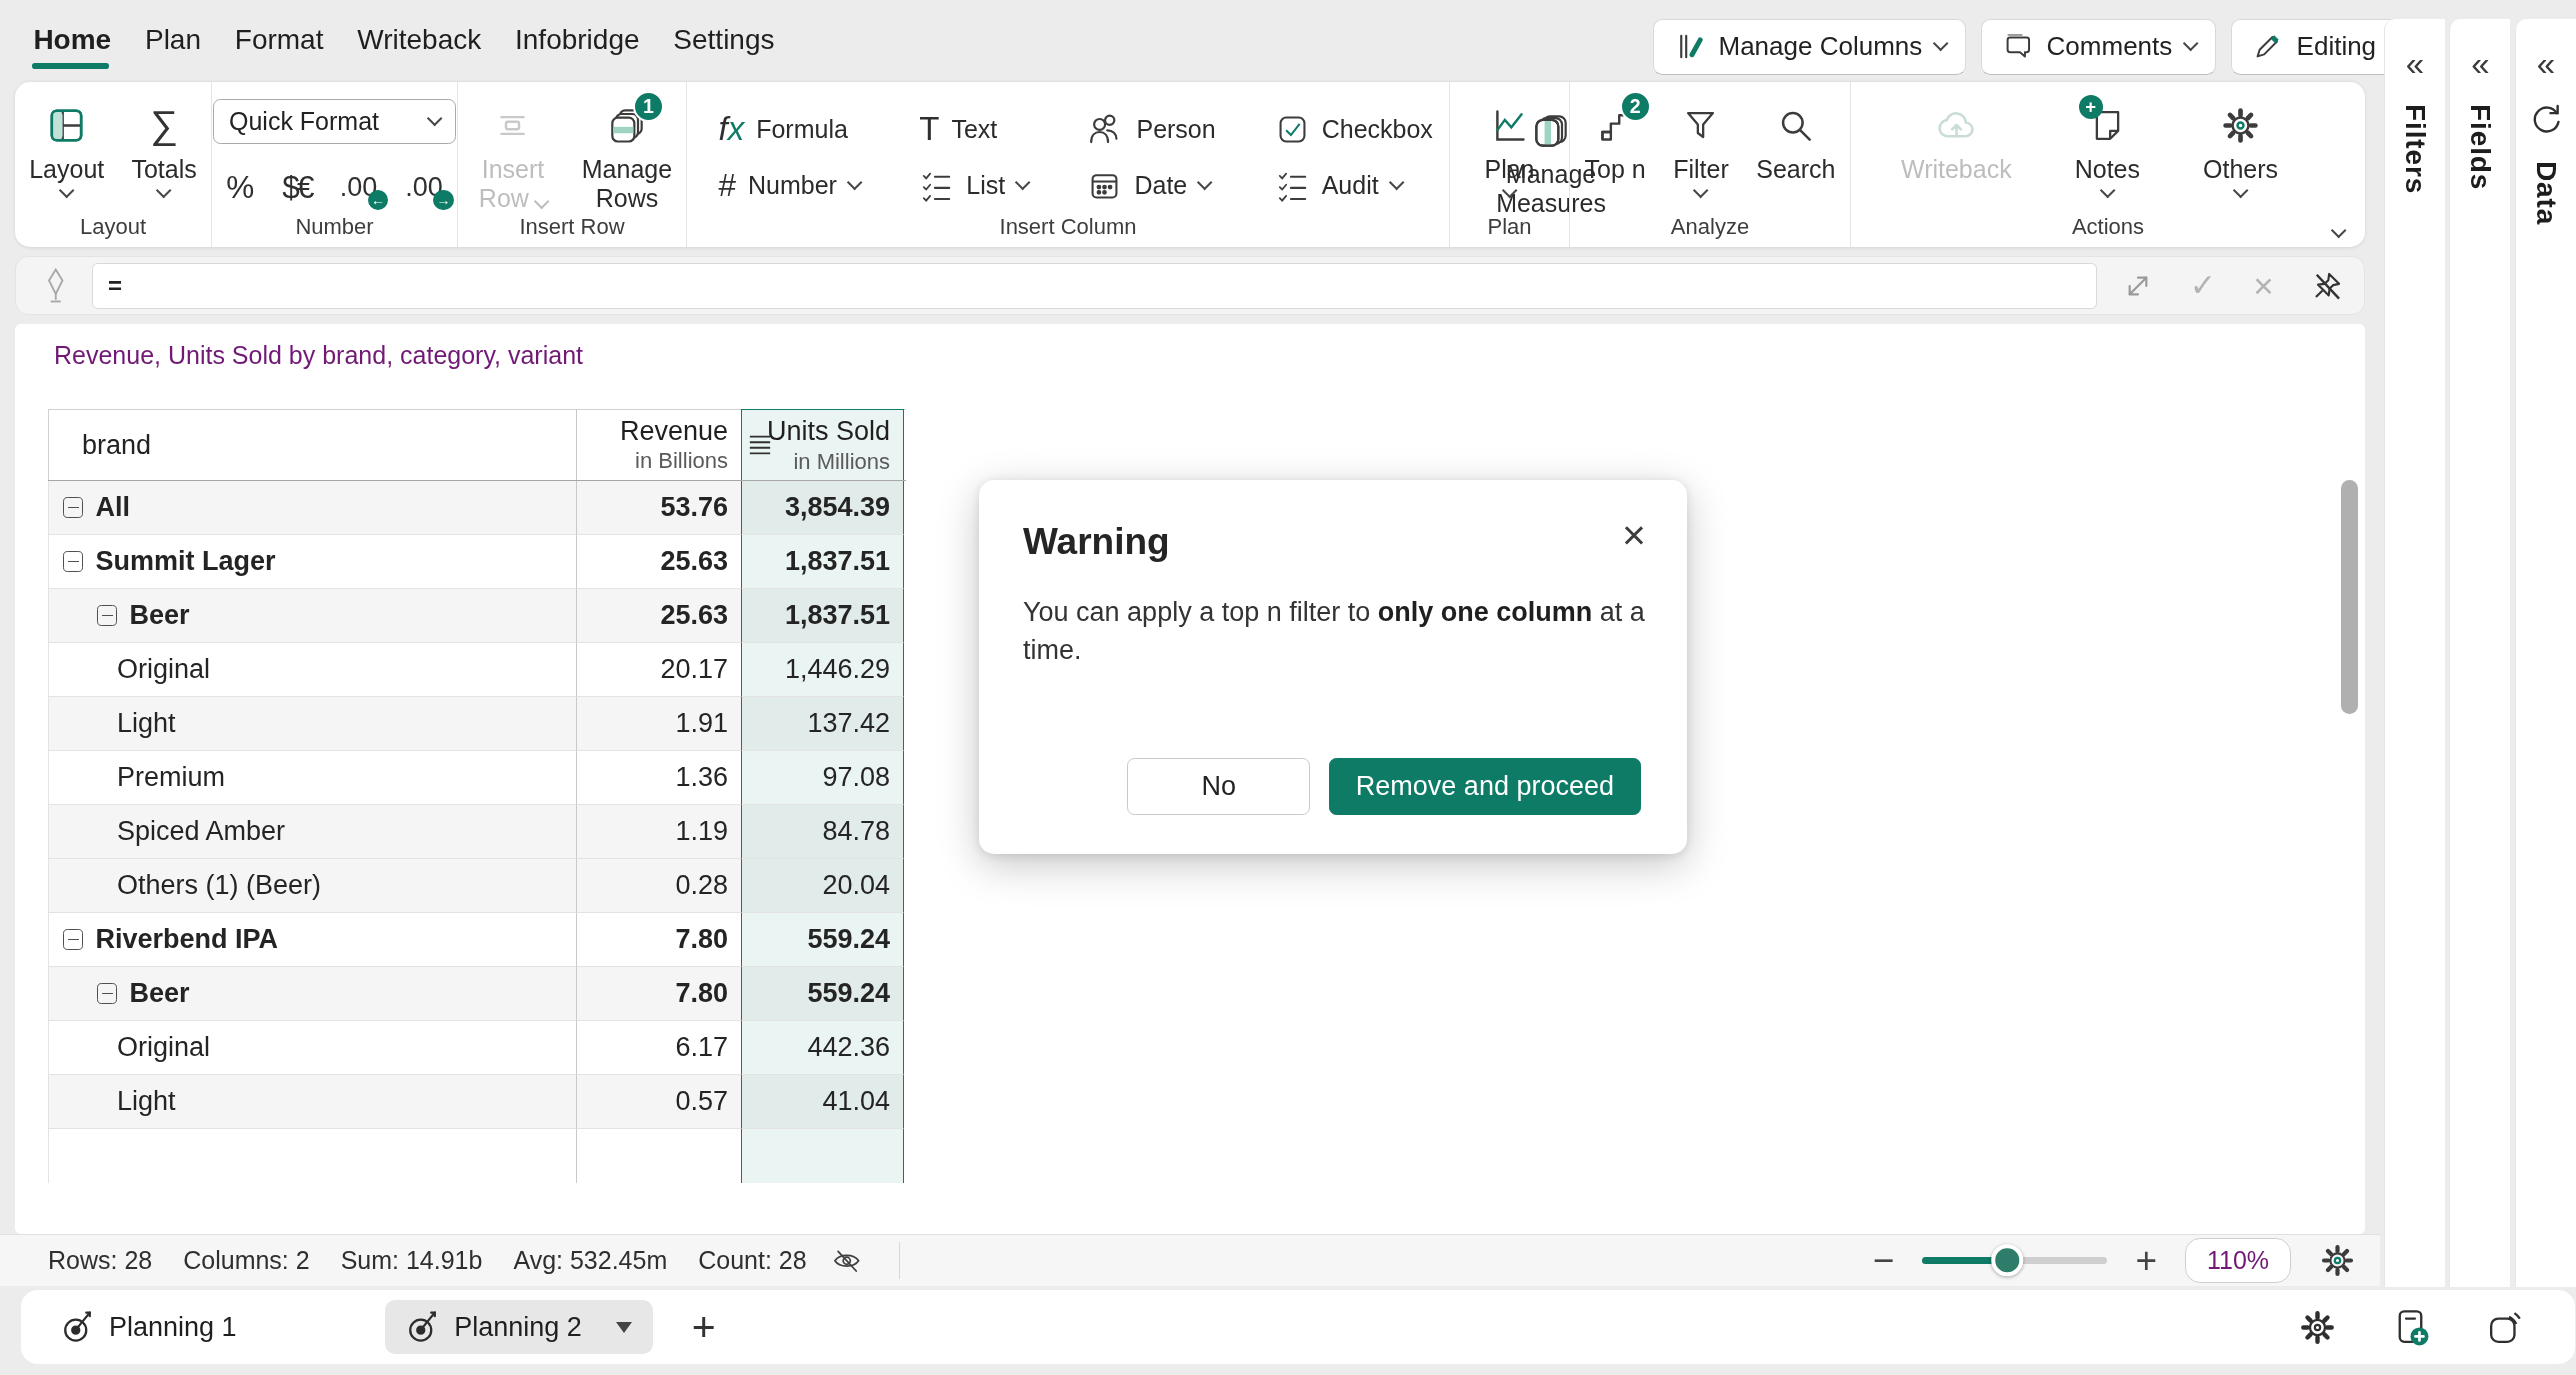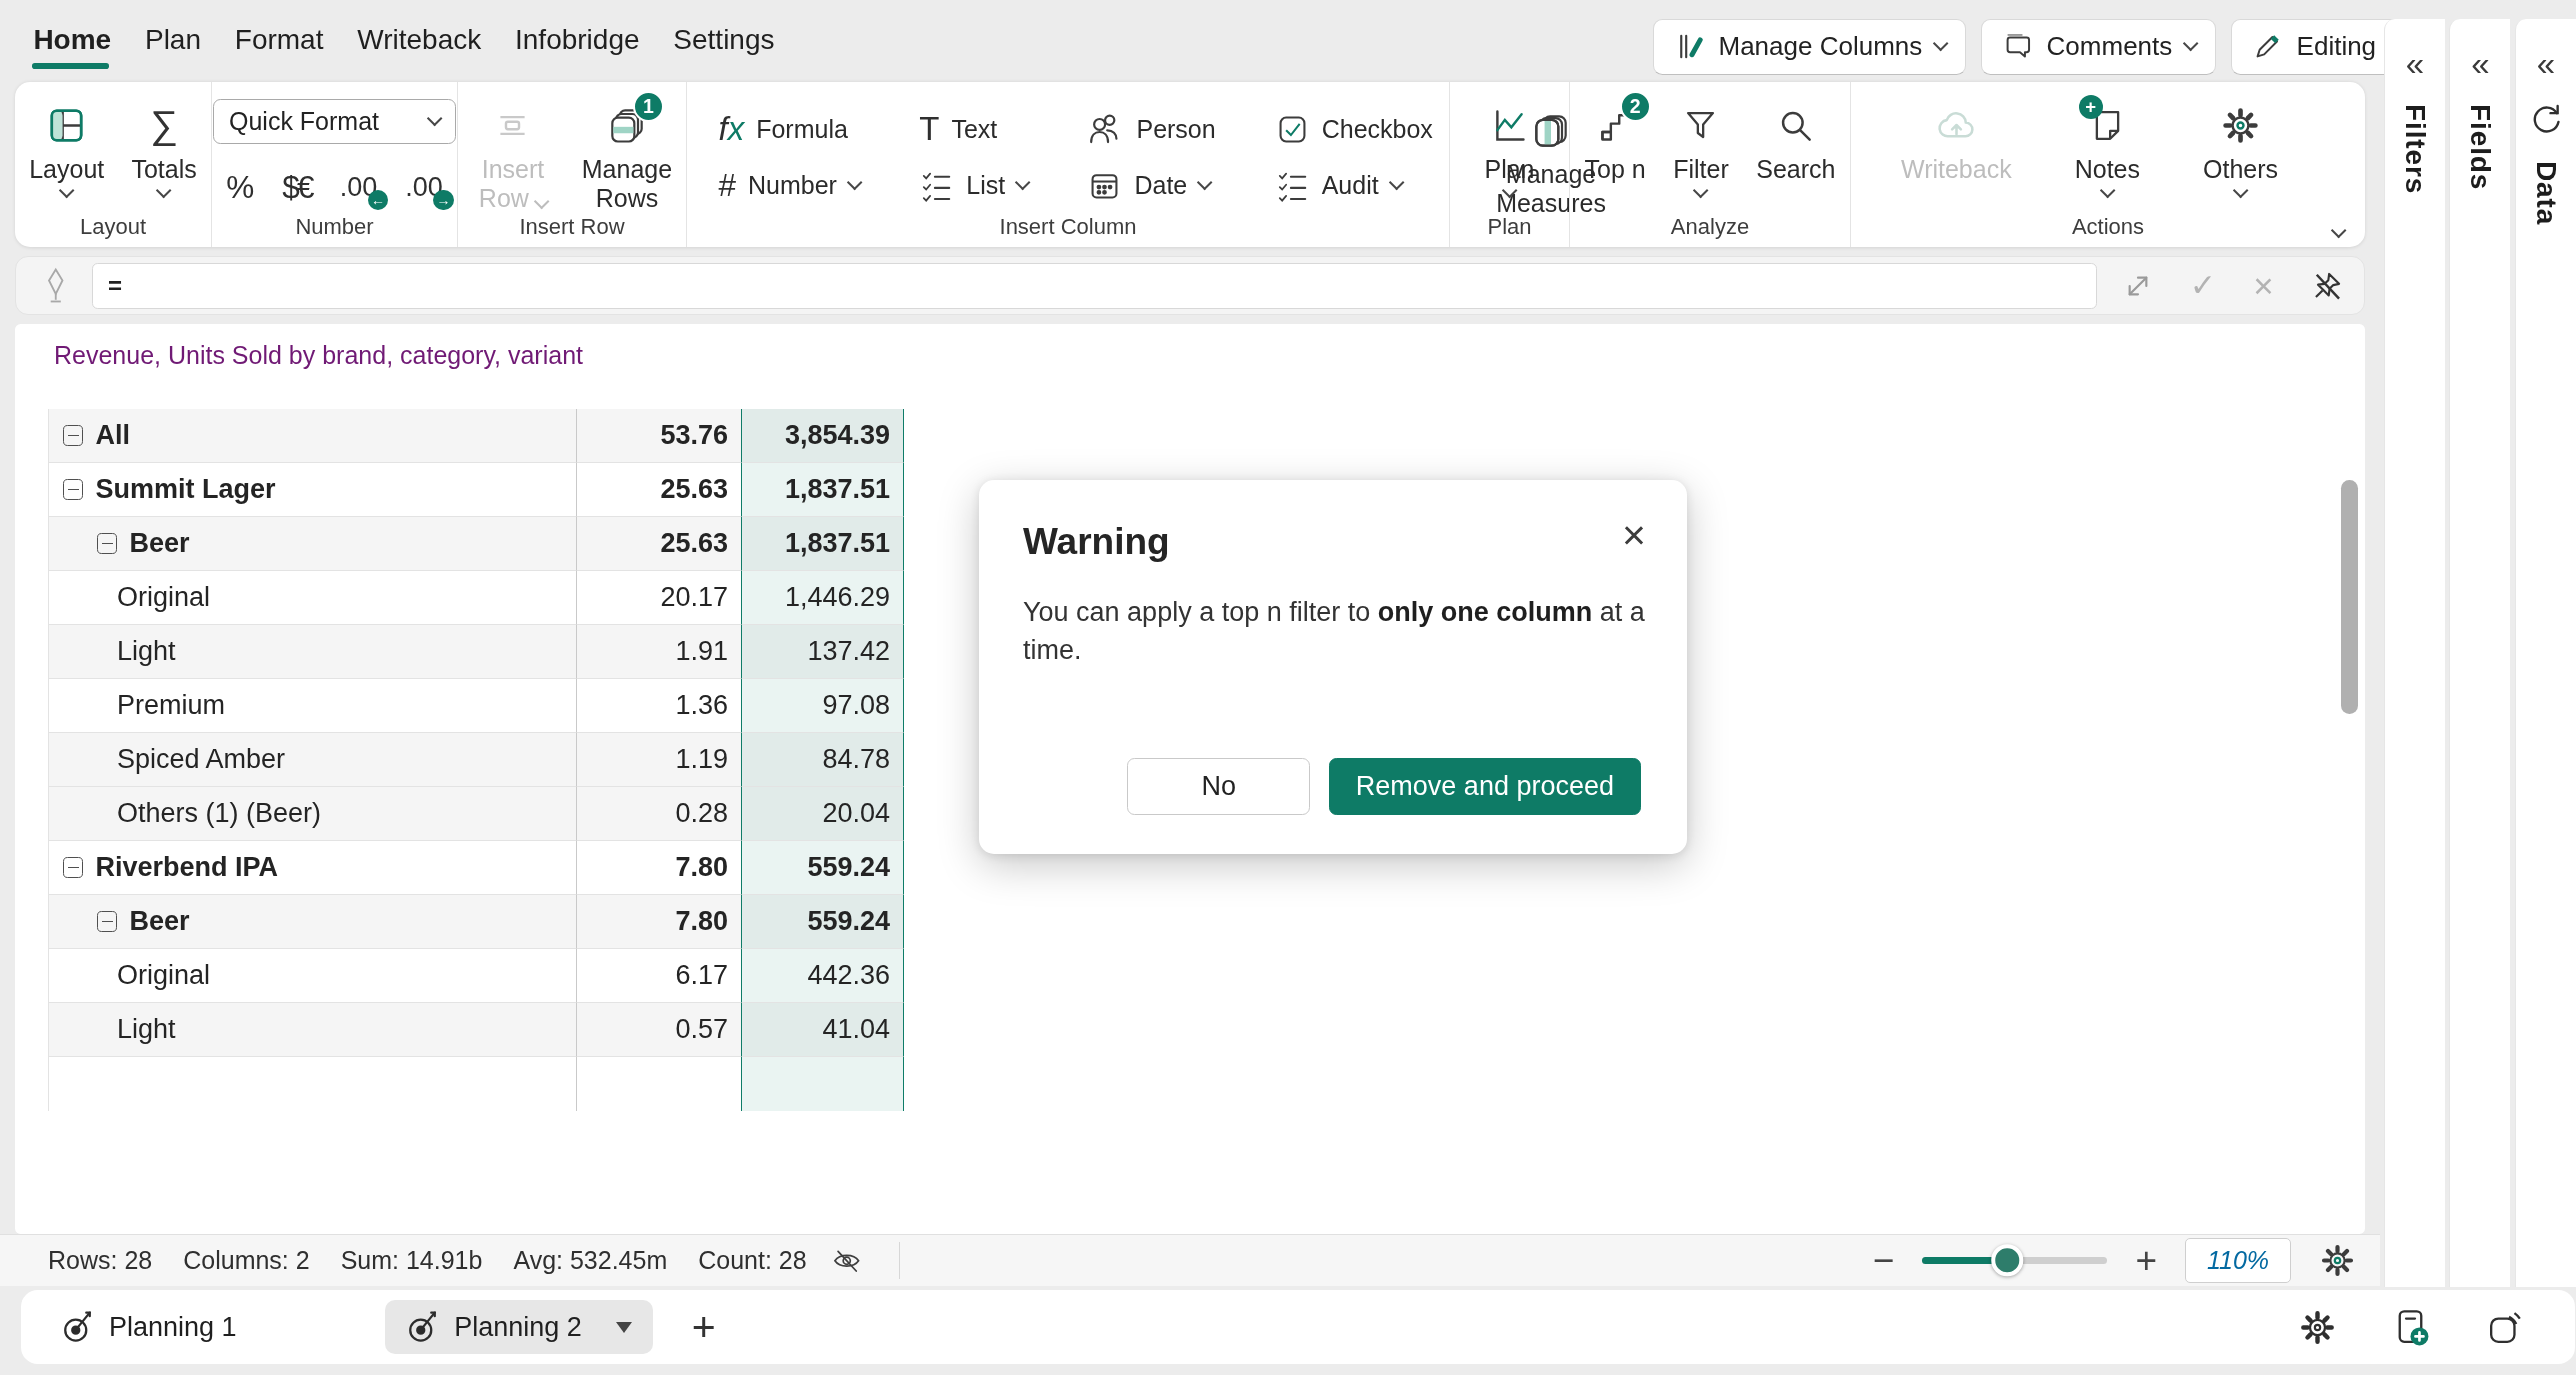--- a/index.html
+++ b/index.html
@@ -90,21 +90,21 @@
 
   
   .statusbar{position:absolute;left:0;top:1234px;width:2380px;height:52px;background:#f6f6f6;border-top:0.9px solid #e0e0e0;display:flex;align-items:center;box-sizing:border-box;font-size:25px;color:#2f2f2f;}
   .stats{display:flex;align-items:center;gap:31px;padding-left:48px;}
   .stat-divider{width:0.9px;height:37px;background:#d7d7d7;margin-left:37px;}
   .zoomctl{margin-left:auto;display:flex;align-items:center;gap:28px;padding-right:24px;}
   .zminus,.zplus{font-size:37px;color:#444;font-weight:300;line-height:1;}
   .ztrack{position:relative;width:185px;height:7.4px;border-radius:3.7px;background:#cfcfcf;}
   .zfill{position:absolute;left:0;top:0;bottom:0;border-radius:3.7px;background:#0e7b66;}
   .zknob{position:absolute;top:50%;width:31.5px;height:31.5px;border-radius:50%;background:#2e7d6b;border:4.6px solid #fff;box-shadow:0 0.9px 3.7px rgba(0,0,0,.35);transform:translate(-50%,-50%);box-sizing:border-box;}
-  .zval{width:104px;height:43px;border:0.9px solid #cfcfcf;border-radius:5px;background:#fff;display:flex;align-items:center;justify-content:center;font-size:25px;color:#0369a1;font-style:italic;}
+  .zval{width:104px;height:43px;border:0.9px solid #cfcfcf;border-radius:15px;background:#fff;display:flex;align-items:center;justify-content:center;font-size:25px;color:#701a75;}
 
   
   .tabbar{position:absolute;left:21px;top:1290px;width:2554px;height:74px;background:#fff;border-radius:16.7px;display:flex;align-items:center;padding:0 31.5px;box-sizing:border-box;font-size:27px;}
   .tab{display:flex;align-items:center;gap:14px;color:#1f1f1f;padding:0 7.4px;height:54px;}
   .tab.activepill{background:#e7e7e7;border-radius:10px;padding:0 20.4px;margin-left:141px;}
   .tab .caret{width:0;height:0;border-left:8.3px solid transparent;border-right:8.3px solid transparent;border-top:11px solid #444;margin-left:20.4px;}
   .addtab{font-size:41px;font-weight:300;color:#333;margin-left:39px;line-height:1;}
   .tabbar-right{margin-left:auto;display:flex;align-items:center;gap:52px;padding-right:16.7px;}
 
   
@@ -426,20 +426,36 @@
             <path d="M7 7 L34 36" stroke-width="3"></path>
           </svg>
       </span>
     </div>
   </div>
 
   <div class="canvas">
     <div class="sheet-title">Revenue, Units Sold by brand, category, variant</div>
 
     <div class="tablewrap">
+      <div class="thead">
+        <div class="th th-brand">brand</div>
+        <div class="th th-num">
+          <span class="t1">Revenue</span>
+          <span class="t2">in Billions</span>
+        </div>
+        <div class="th th-num th-units">
+          <span class="dragbars">
+            <svg width="24" height="20.4" viewBox="0 0 26 22" stroke="#2f2f2f" stroke-width="2">
+                <path d="M2 2 h22 M2 8 h22 M2 14 h22 M2 20 h22"></path>
+              </svg>
+          </span>
+          <span class="t1">Units Sold</span>
+          <span class="t2">in Millions</span>
+        </div>
+      </div>
       <div id="tbody">
           <div class="trow alt boldrow">
             <div class="tc tc-label lvl0">
               <span class="cbox"></span>
               <span>All</span>
             </div>
             <div class="tc tc-num">53.76</div>
             <div class="tc tc-num tc-units">3,854.39</div>
           </div>
           <div class="trow boldrow">

